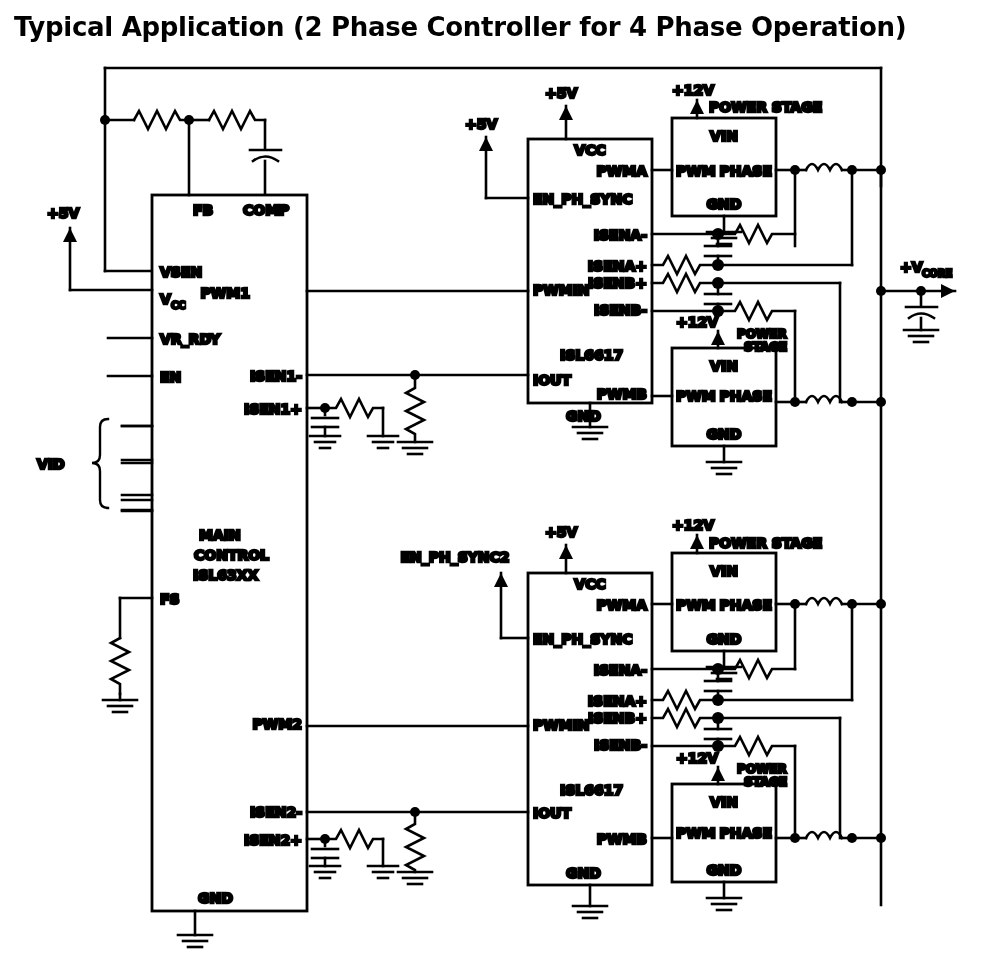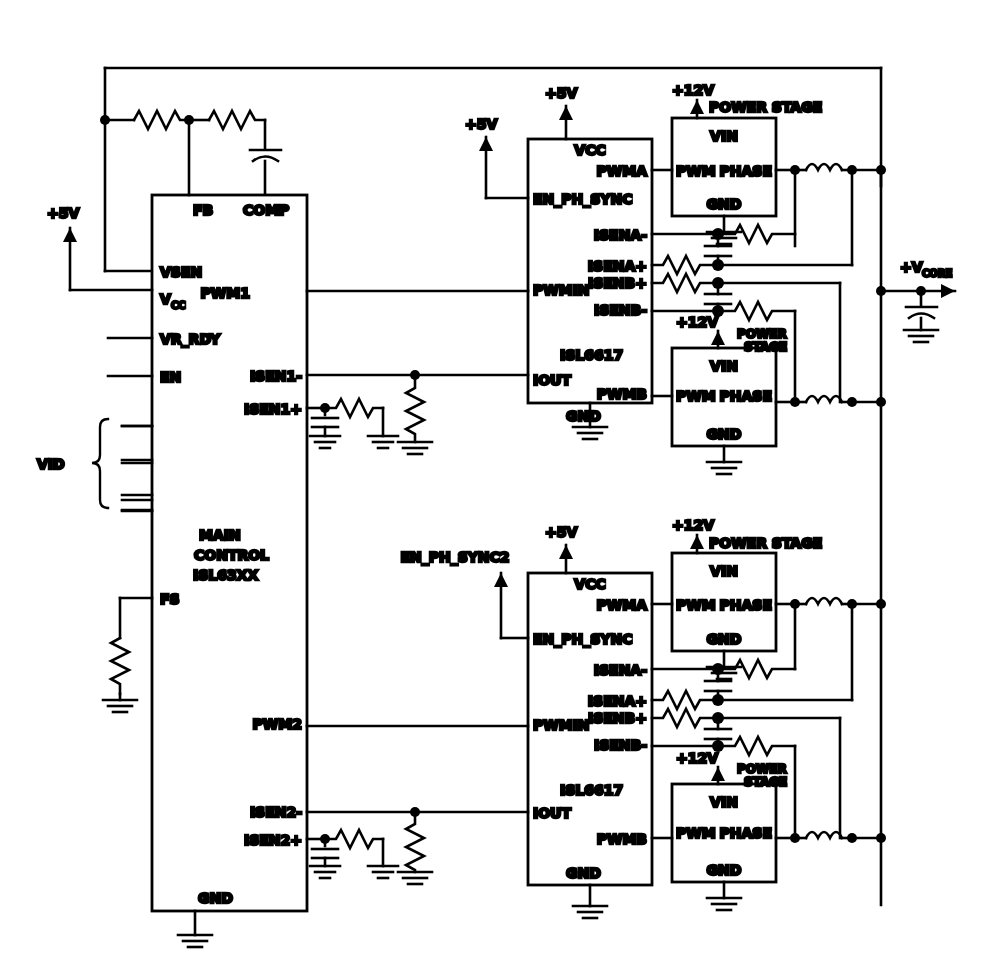--- a/index.html
+++ b/index.html
@@ -14,20 +14,21 @@
   svg{position:absolute;left:0;top:0;}
   .lbl{font-family:"DejaVu Sans",sans-serif;font-weight:bold;font-size:14px;fill:#000;}
   .lbl-sm{font-family:"DejaVu Sans",sans-serif;font-weight:bold;font-size:12px;fill:#000;}
   .lbl-sub{font-family:"DejaVu Sans",sans-serif;font-weight:bold;font-size:10px;fill:#000;}
 </style>
 </head>
 <body>
 
 <div id="page">
 
+  <div id="title">Typical Application (2 Phase Controller for 4 Phase Operation)</div>
 
   <svg width="1000" height="976" viewBox="0 0 1000 976" stroke="#000" fill="none" stroke-width="2.6" stroke-linecap="square">
 
     <g>
       <path d="M105 68 H881"></path>
       <path d="M105 68 V120"></path>
       <path d="M881 68 V186"></path>
     </g>
 
     <g>

